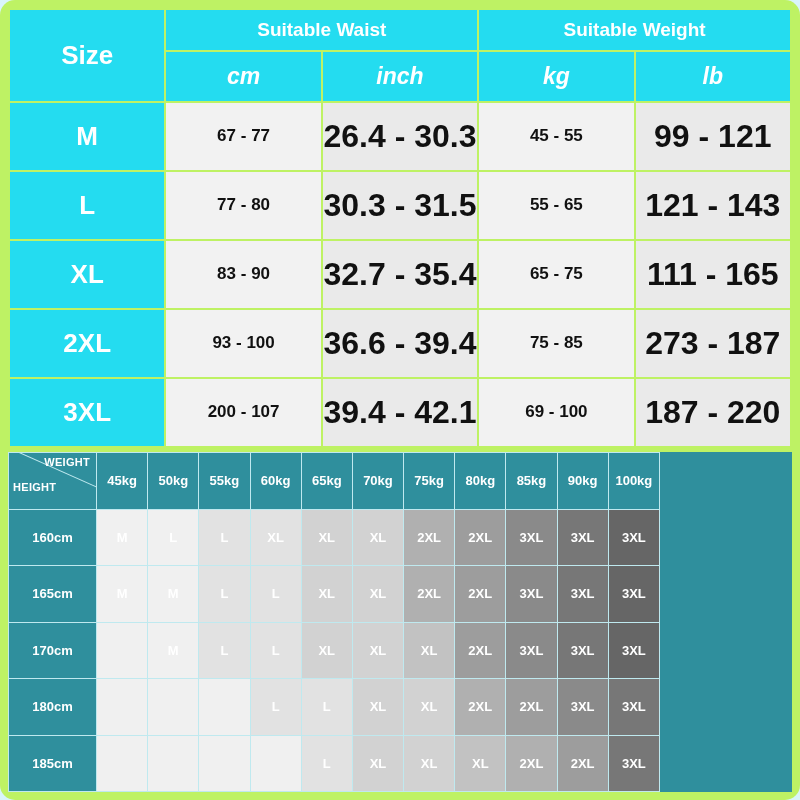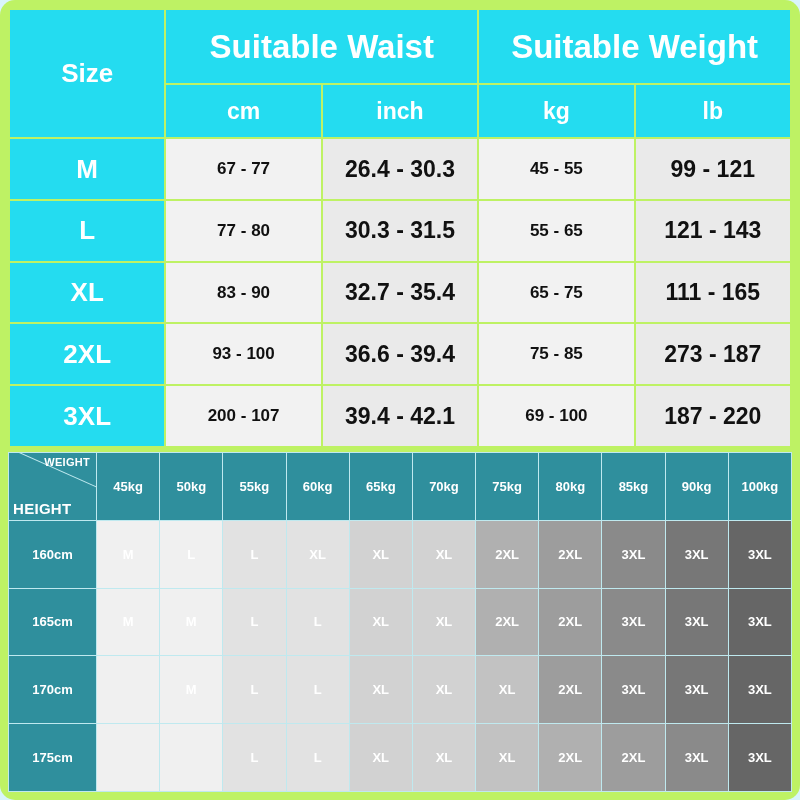--- a/index.html
+++ b/index.html
@@ -39,56 +39,57 @@
   }
   table.size-table td, table.size-table th {
     padding: 0;
     text-align: center;
     vertical-align: middle;
     font-weight: bold;
   }
   .hdr-cyan {
     background: #24dcf0;
     color: #ffffff;
-    font-size: 33px;
+    font-size: 19px;
   }
   .hdr-cyan-sub {
     background: #24dcf0;
     color: #ffffff;
     font-size: 23px;
+    font-style: italic;
   }
   .size-col {
     background: #24dcf0;
     color: #ffffff;
     font-size: 26px;
   }
   .cell-a {
     background: #f2f2f2;
     color: #111111;
     font-size: 17px;
   }
   .cell-b {
     background: #eaeaea;
     color: #111111;
-    font-size: 23px;
+    font-size: 32px;
   }
 
   
   .bottom-wrap {
     position: absolute;
     left: 8px;
     top: 452px;
     width: 784px;
     height: 340px;
     background: #2f8f9d;
     overflow: hidden;
   }
   table.grid-table {
     border-collapse: collapse;
-    width: 784px;
+    width: 652px;
     height: 340px;
     table-layout: fixed;
   }
   table.grid-table td {
     padding: 0;
     text-align: center;
     vertical-align: middle;
     font-size: 13px;
     font-weight: bold;
     color: #ffffff;
@@ -105,23 +106,23 @@
     position: absolute;
     top: 3px;
     right: 6px;
     font-size: 11px;
     color: #ffffff;
     font-weight: bold;
     letter-spacing: 0.3px;
   }
   .corner-height {
     position: absolute;
-    bottom: 3px;
+    bottom: 16px;
     left: 4px;
-    font-size: 15px;
+    font-size: 11px;
     color: #ffffff;
     font-weight: bold;
     letter-spacing: 0.3px;
   }
   .corner-diag {
     position: absolute;
     left: -10px;
     top: -10px;
     width: 140px;
     height: 1px;
@@ -267,30 +268,44 @@
             <td class="g1">L</td>
             <td class="g2">XL</td>
             <td class="g2">XL</td>
             <td class="g3">XL</td>
             <td class="g5">2XL</td>
             <td class="g6">3XL</td>
             <td class="g7">3XL</td>
             <td class="g8">3XL</td>
           </tr>
           <tr>
-            <td class="ht-head">175cm</td>
-            <td class="g0 empty"></td>
-            <td class="g0 empty"></td>
-            <td class="g1">L</td>
+            <td class="ht-head">180cm</td>
+            <td class="g0 empty"></td>
+            <td class="g0 empty"></td>
+            <td class="g0 empty"></td>
+            <td class="g1">L</td>
+            <td class="g1">L</td>
+            <td class="g2">XL</td>
+            <td class="g2">XL</td>
+            <td class="g4">2XL</td>
+            <td class="g5">2XL</td>
+            <td class="g6">3XL</td>
+            <td class="g7">3XL</td>
+          </tr>
+          <tr>
+            <td class="ht-head">185cm</td>
+            <td class="g0 empty"></td>
+            <td class="g0 empty"></td>
+            <td class="g0 empty"></td>
+            <td class="g0 empty"></td>
             <td class="g1">L</td>
             <td class="g2">XL</td>
             <td class="g2">XL</td>
             <td class="g3">XL</td>
             <td class="g4">2XL</td>
             <td class="g5">2XL</td>
-            <td class="g6">3XL</td>
-            <td class="g8">3XL</td>
+            <td class="g7">3XL</td>
           </tr>
         </tbody>
     </table>
   </div>
 
 </div>
 
 </body></html>

